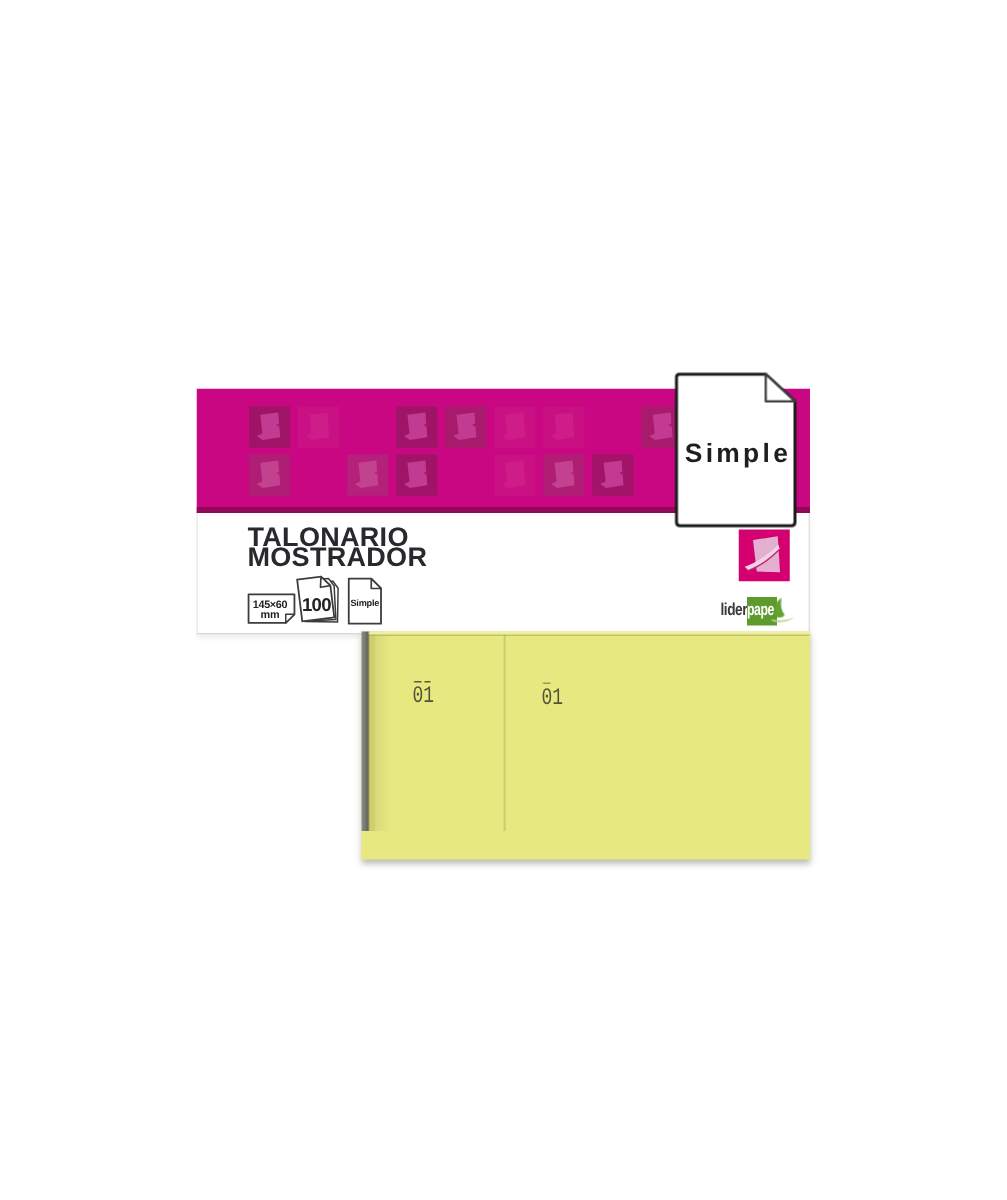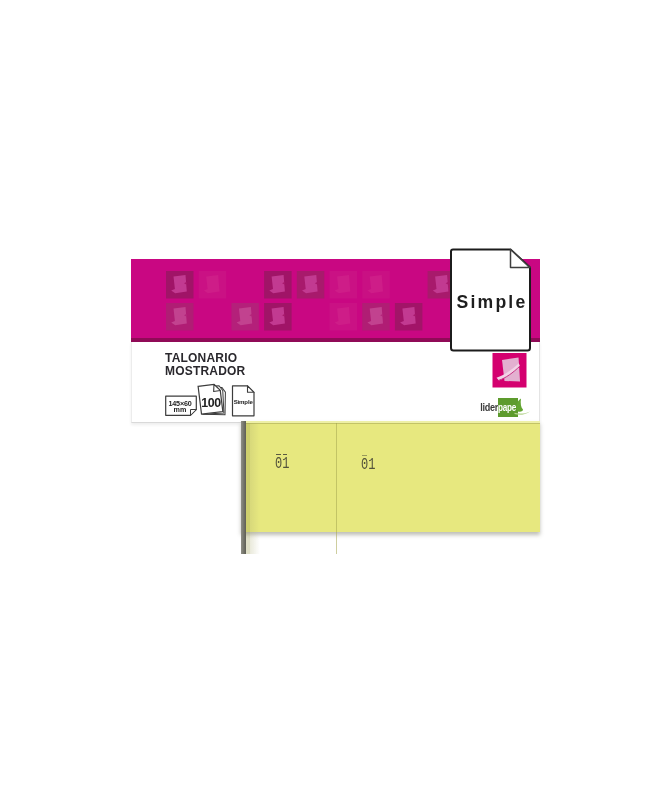--- a/index.html
+++ b/index.html
@@ -94,21 +94,21 @@
     </g>
 
     <g transform="translate(263.9,44)">
       <rect width="27.5" height="27.5" fill="#a21468"></rect>
       <path d="M7.5,5.5 L19.5,4 L20.8,20.5 L9.2,22.3 L5.2,19.6 L8.9,18 Z" fill="#c23a91"></path>
       <path d="M20.8,10.8 L18,12.3 L20.9,13.8 Z" fill="#a81a6c"></path>
     </g>
   </g>
 </svg>
 
-<div class="abs txt" style="left:165px;top:351.5px;font-size:12px;font-weight:bold;
+<div class="abs txt" style="left:165px;top:351.5px;font-size:18px;font-weight:bold;
      color:#2a282d;letter-spacing:0.2px;line-height:13.8px;">TALONARIO<br>MOSTRADOR</div>
 
 <svg class="abs txt" style="left:163px;top:383px" width="95" height="36" viewBox="0 0 95 36">
 
   <g>
     <path d="M2.7,13.2 H33.3 V26.5 L27.5,32.3 H2.7 Z" fill="#fff" stroke="#3c3c3c" stroke-width="1.2" stroke-linejoin="round"></path>
     <path d="M33.3,26.5 L27.5,32.3 L27.5,26.5 Z" fill="#fff" stroke="#3c3c3c" stroke-width="1" stroke-linejoin="round"></path>
     <text x="17" y="22.6" font-size="7.2" font-weight="bold" fill="#222" text-anchor="middle" style="letter-spacing:-0.2px">145×60</text>
     <text x="17" y="29.3" font-size="7.2" font-weight="bold" fill="#222" text-anchor="middle">mm</text>
   </g>
@@ -149,21 +149,21 @@
   <path d="M0.5,16.8 C5.5,18.2 10.5,17.8 16,15.4 C11.5,19 4.5,19.6 0.5,18 Z" fill="#b5d48e"></path>
 </svg>
 
 <svg class="abs" style="left:449px;top:247px" width="84" height="106" viewBox="0 0 84 106">
   <path d="M4,2.5 H61.5 L81,20.5 V101 Q81,103.5 78.5,103.5 H4.5 Q2,103.5 2,101 V4.5 Q2,2.5 4,2.5 Z" fill="#ffffff" stroke="#1c1c1c" stroke-width="2" stroke-linejoin="miter"></path>
   <path d="M61.5,2.5 L61.5,20.6 L81,20.6 Z" fill="#ffffff" stroke="#3f3f3f" stroke-width="1.5" stroke-linejoin="round"></path>
 </svg>
 <div class="abs txt" style="left:449px;top:291.8px;width:86px;text-align:center;font-size:17.6px;
      font-weight:bold;color:#1e1e1e;letter-spacing:2.2px;">Simple</div>
 
-<div class="abs" style="left:241px;top:421px;width:299px;height:111px;background:#e7e87f;
+<div class="abs" style="left:241px;top:421px;width:299px;height:152px;background:#e7e87f;
      box-shadow:0 3px 4px rgba(110,110,95,0.45);">
 
   <div class="abs" style="left:0;top:0;width:5px;height:132.5px;
        background:linear-gradient(90deg,#8f8f86,#5e5e54);"></div>
 
   <div class="abs" style="left:5px;top:0;width:4px;height:132.5px;background:rgba(150,150,70,0.30);"></div>
   <div class="abs" style="left:9px;top:0;width:10px;height:132.5px;
        background:linear-gradient(90deg,rgba(170,170,110,0.25),rgba(170,170,120,0));"></div>
 
   <div class="abs" style="left:95px;top:0;width:1px;height:132.5px;background:rgba(165,165,80,0.55);"></div>

